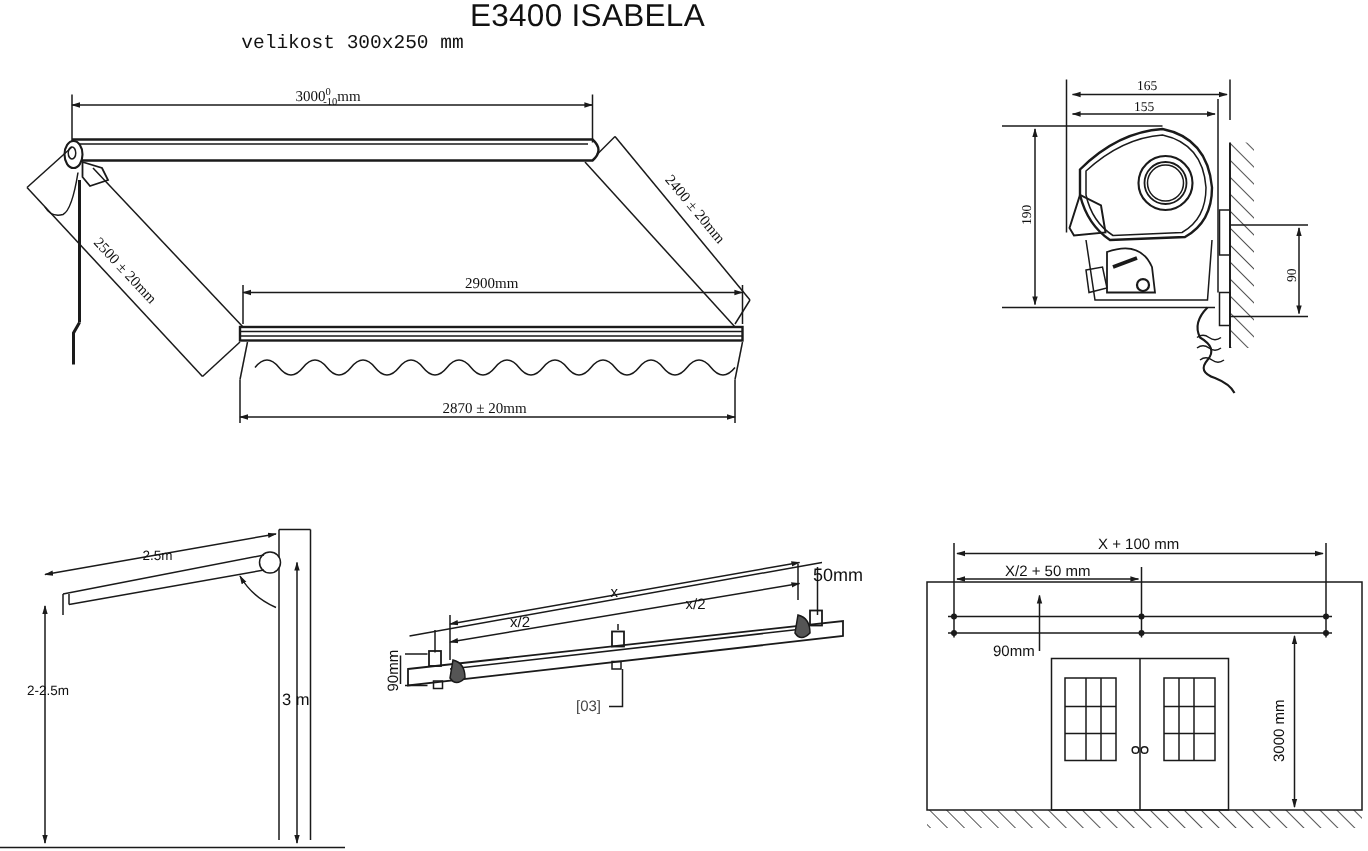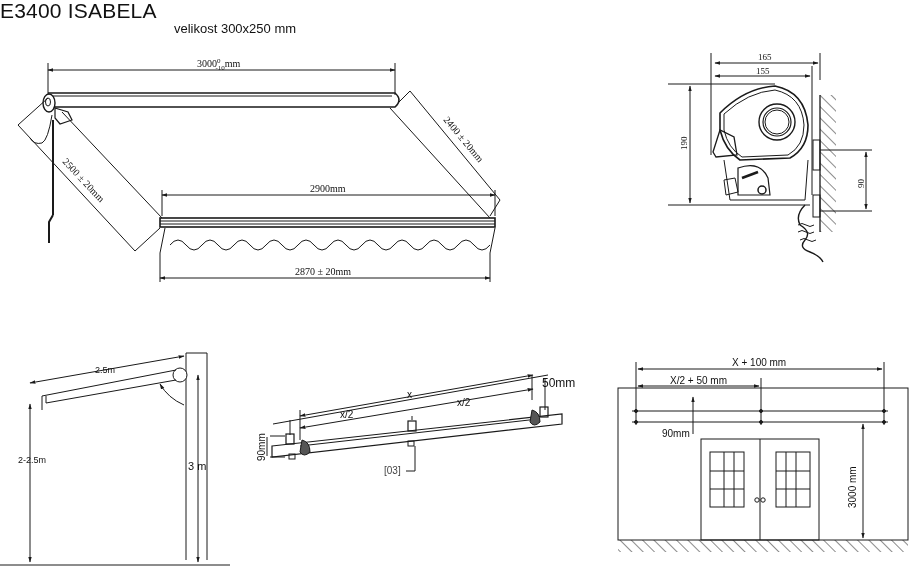--- a/index.html
+++ b/index.html
@@ -1,18 +1,18 @@
 <!DOCTYPE html>
 <html><head>
 <meta charset="utf-8">
 <style>
   html, body { margin:0; padding:0; background:#ffffff; }
   body { width:912px; height:567px; position:relative; overflow:hidden; font-family:"Liberation Sans", sans-serif; color:#111; }
-  .title { position:absolute; left:0; width:470px; text-align:left; top:0; font-size:21px; line-height:22px; letter-spacing:0.2px; color:#111; }
-  .subtitle { position:absolute; left:0; width:470px; text-align:center; top:22px; font-size:13px; line-height:14px; color:#111; }
+  .title { position:absolute; left:0; width:470px; text-align:right; top:0; font-size:21px; line-height:22px; letter-spacing:0.2px; color:#111; }
+  .subtitle { position:absolute; left:0; width:470px; text-align:center; top:22px; font-size:13px; line-height:14px; color:#111;font-family:Liberation Mono, monospace; }
   svg { position:absolute; left:0; top:0; }
   .serif { font-family:"Liberation Serif", serif; }
   .sans { font-family:"Liberation Sans", sans-serif; }
 </style>
 </head>
 <body>
 
 <div class="title">E3400 ISABELA</div>
 <div class="subtitle">velikost 300x250 mm</div>
 

